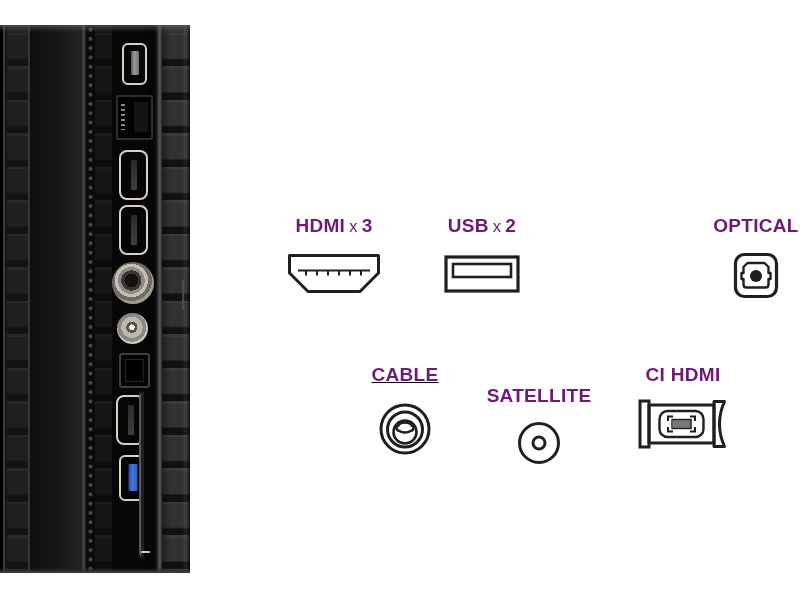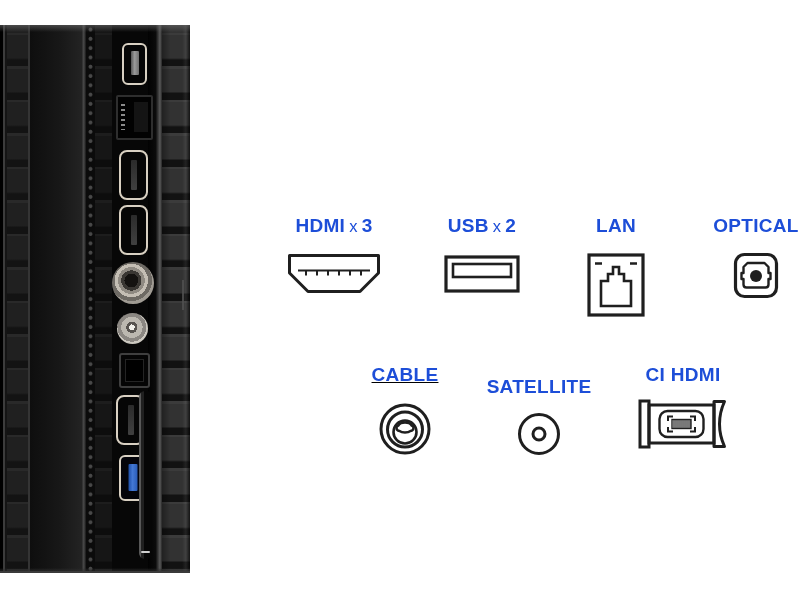--- a/index.html
+++ b/index.html
@@ -64,34 +64,34 @@
   .p-optical::after{content:"";position:absolute;left:4px;top:4px;right:4px;bottom:4px;border:1px solid #242424;background:#000;}
   .p-usb3{left:119px;top:430px;width:24px;height:42px;border:2.5px solid #d8d0c2;border-radius:6px;background:#04040a;}
   .p-usb3::after{content:"";position:absolute;left:50%;top:7px;transform:translateX(-50%);
           width:9px;height:27px;border-radius:1px;background:linear-gradient(to right,#1d4ea8,#4478d4 45%,#2a5cb8);}
   .p-ci{left:139px;top:366px;width:13px;height:168px;border-radius:6px;
           background:linear-gradient(to right,#585858 0 2px,#202020 2px 5px,#060606 5px);}
   .p-ci::after{content:"";position:absolute;left:2px;bottom:6px;width:9px;height:2px;background:#cfcfcf;border-radius:1px;}
 
   
   .group{position:absolute;display:flex;flex-direction:column;align-items:center;}
-  .plabel{font-weight:700;font-size:19px;line-height:22px;color:#1d4ed8;letter-spacing:.3px;white-space:nowrap;}
+  .plabel{font-weight:700;font-size:19px;line-height:22px;color:#701a75;letter-spacing:.3px;white-space:nowrap;}
   .mult{font-weight:400;font-size:16.5px;margin:0 4px;}
   .icon{display:block;}
   .g-hdmi{left:284px;top:215px;width:100px;}
   .g-hdmi .icon{margin-top:16px;}
   .g-usb{left:432px;top:215px;width:100px;}
   .g-usb .icon{margin-top:18px;}
   .g-lan{left:566px;top:215px;width:100px;}
   .g-lan .icon{margin-top:16px;}
   .g-optical{left:706px;top:215px;width:100px;}
   .g-optical .icon{margin-top:15px;}
   .g-cable{left:355px;top:364px;width:100px;text-decoration:underline;}
   .g-cable .icon{margin-top:15px;}
-  .g-satellite{left:479px;top:376px;width:120px;}
+  .g-satellite{left:479px;top:385px;width:120px;}
   .g-satellite .icon{margin-top:14px;}
   .g-ci{left:633px;top:364px;width:100px;}
   .g-ci .icon{margin-top:10px;}
 </style>
 </head>
 <body>
 
 <div class="stage">
 
   <div class="photo">
@@ -130,28 +130,20 @@
   </div>
 
   <div class="group g-usb">
     <div class="plabel"><span>USB</span><span class="mult">x</span><span>2</span></div>
     <svg class="icon" width="76" height="38" viewBox="0 0 76 38">
       <rect x="2" y="2" width="72" height="34" fill="none" stroke="#1f1f1f" stroke-width="3.2"></rect>
       <rect x="9" y="9" width="58" height="13" fill="none" stroke="#1f1f1f" stroke-width="2.6"></rect>
     </svg>
   </div>
 
-  <div class="group g-lan">
-    <div class="plabel"><span>LAN</span></div>
-    <svg class="icon" width="58" height="64" viewBox="0 0 58 64">
-      <rect x="2" y="2" width="54" height="60" fill="none" stroke="#1f1f1f" stroke-width="3.2"></rect>
-      <path d="M8 10.5 H15 M43 10.5 H50" stroke="#1f1f1f" stroke-width="2.6"></path>
-      <path d="M14 53 V28 H21 V21 H26 V14 H32 V21 H37 V28 H44 V53 Z" fill="none" stroke="#1f1f1f" stroke-width="2.6" stroke-linejoin="miter"></path>
-    </svg>
-  </div>
 
   <div class="group g-optical">
     <div class="plabel"><span>OPTICAL</span></div>
     <svg class="icon" width="46" height="47" viewBox="0 0 46 47">
       <rect x="2.5" y="2.5" width="41" height="42" rx="9" fill="none" stroke="#1f1f1f" stroke-width="3.2"></rect>
       <path d="M14.5 11 L31.5 11 L35.5 15 L35.5 21 L37.5 21 L37.5 27 L35.5 27 L35.5 32.5 Q35.5 35.5 32.5 35.5 L13.5 35.5 Q10.5 35.5 10.5 32.5 L10.5 27 L8.5 27 L8.5 21 L10.5 21 L10.5 15 Z" fill="none" stroke="#1f1f1f" stroke-width="2.4" stroke-linejoin="round"></path>
       <circle cx="23" cy="24" r="6" fill="#1f1f1f"></circle>
     </svg>
   </div>
 

